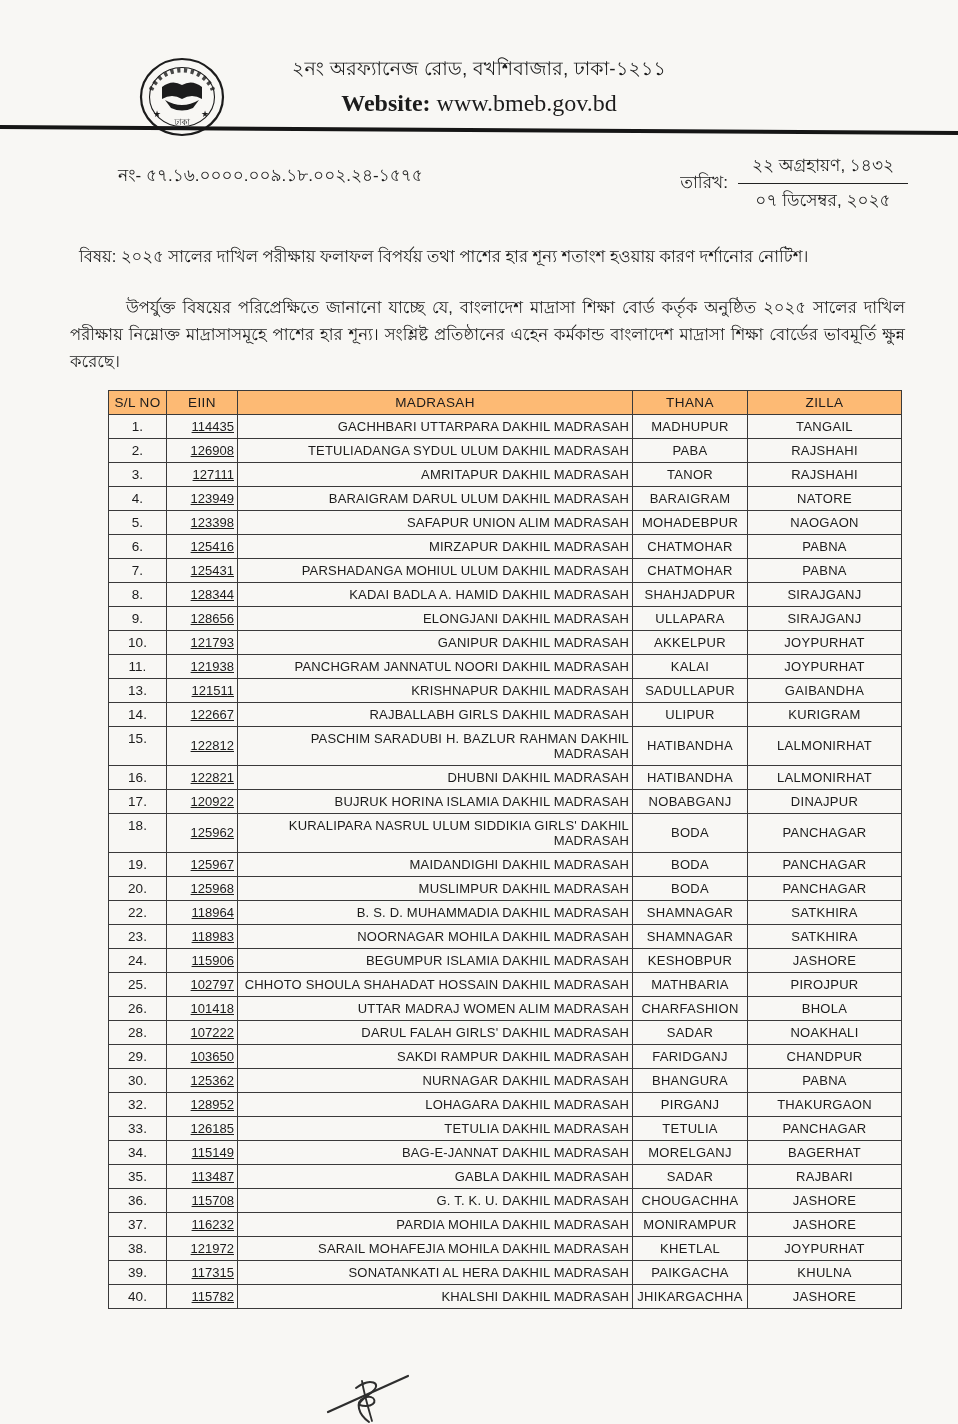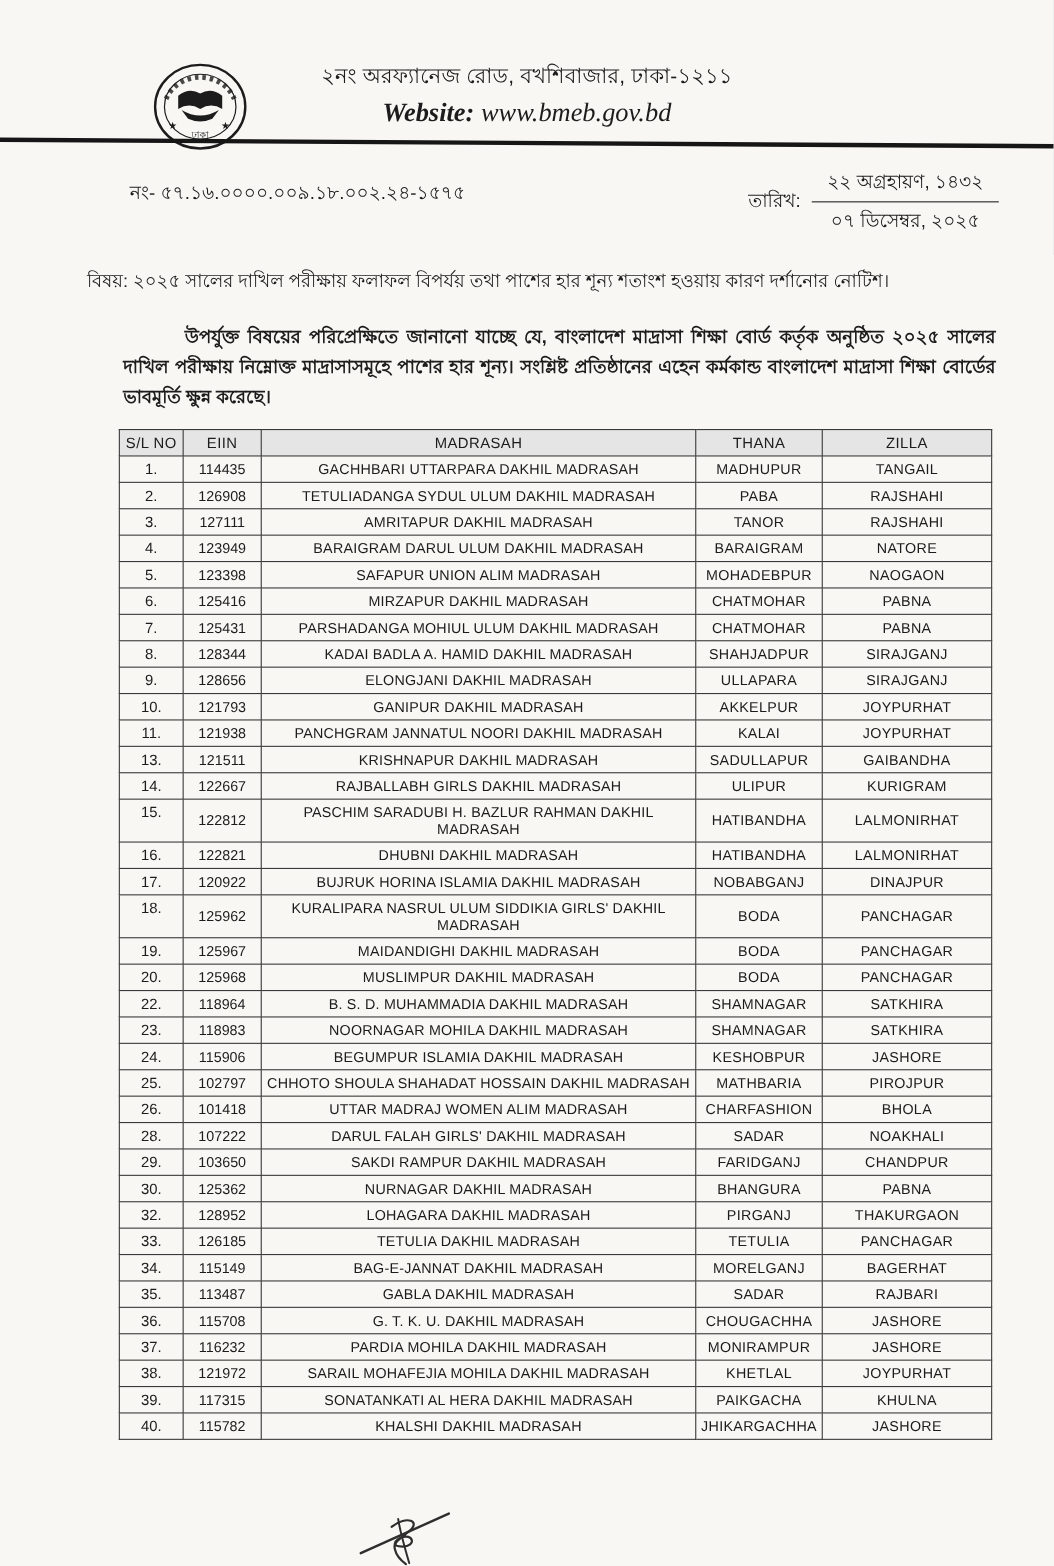--- a/index.html
+++ b/index.html
@@ -10,43 +10,43 @@
     background:#f8f7f4;
     font-family:"Liberation Sans","DejaVu Sans",sans-serif;
     color:#1c1c1c;
     overflow:hidden;
     box-sizing:border-box;
   }
   
   .header{padding-top:54px;text-align:center;position:relative;}
   .seal{position:absolute;left:138px;top:56px;width:88px;height:82px;}
   .address{font-size:19px;letter-spacing:.2px;}
-  .website{font-family:"Liberation Serif","DejaVu Serif",serif;font-size:24px;margin-top:4px;font-style:italic;}
+  .website{font-family:"Liberation Serif","DejaVu Serif",serif;font-size:24px;margin-top:4px;}
   .website .wlabel{font-weight:bold;}
   .rule{height:3.5px;background:#161616;margin-top:11px;transform:rotate(.35deg);}
   
   .meta-row{display:flex;justify-content:space-between;align-items:flex-start;margin:20px 50px 0 118px;}
   .ref{font-size:17px;padding-top:10px;}
   .date-block{display:flex;align-items:center;gap:10px;font-size:17px;}
   .date-stack{display:inline-flex;flex-direction:column;text-align:center;}
   .date-top{border-bottom:1.6px solid #222;padding:0 14px 3px 14px;}
   .date-bottom{padding-top:3px;}
   
   .subject{margin:30px 60px 0 79px;font-size:16.5px;line-height:1.45;}
-  .body-text{margin:26px 53px 0 112px;font-size:16.5px;line-height:1.62;text-align:justify;text-indent:56px;font-weight:bold;}
+  .body-text{margin:26px 53px 0 70px;font-size:16.5px;line-height:1.62;text-align:justify;text-indent:56px;}
   
   table.notice{margin:15px 0 0 108px;width:793px;border-collapse:collapse;table-layout:fixed;font-size:13px;}
   table.notice th{
-    background:#e5e5e5;font-weight:normal;font-size:13.5px;
+    background:#fdba74;font-weight:normal;font-size:13.5px;
     border:1.4px solid #3a3a3a;padding:4px 2px;letter-spacing:.4px;
   }
   table.notice td{border:1.4px solid #3a3a3a;padding:4px 3px;overflow:hidden;}
   td.sl{text-align:center;vertical-align:top;padding-top:1px;font-size:13.5px;}
-  td.eiin{text-align:center;}
-  td.name{text-align:center;padding-left:9px;letter-spacing:.2px;}
+  td.eiin{text-align:right;text-decoration:underline;}
+  td.name{text-align:right;padding-left:9px;letter-spacing:.2px;}
   td.thana,td.zilla{text-align:center;letter-spacing:.3px;}
   .signature{position:absolute;left:322px;top:1372px;width:92px;height:52px;}
 </style>
 </head>
 <body>
 
 <div class="page">
 
   <div class="header">
     <svg class="seal" viewBox="0 0 88 82">

